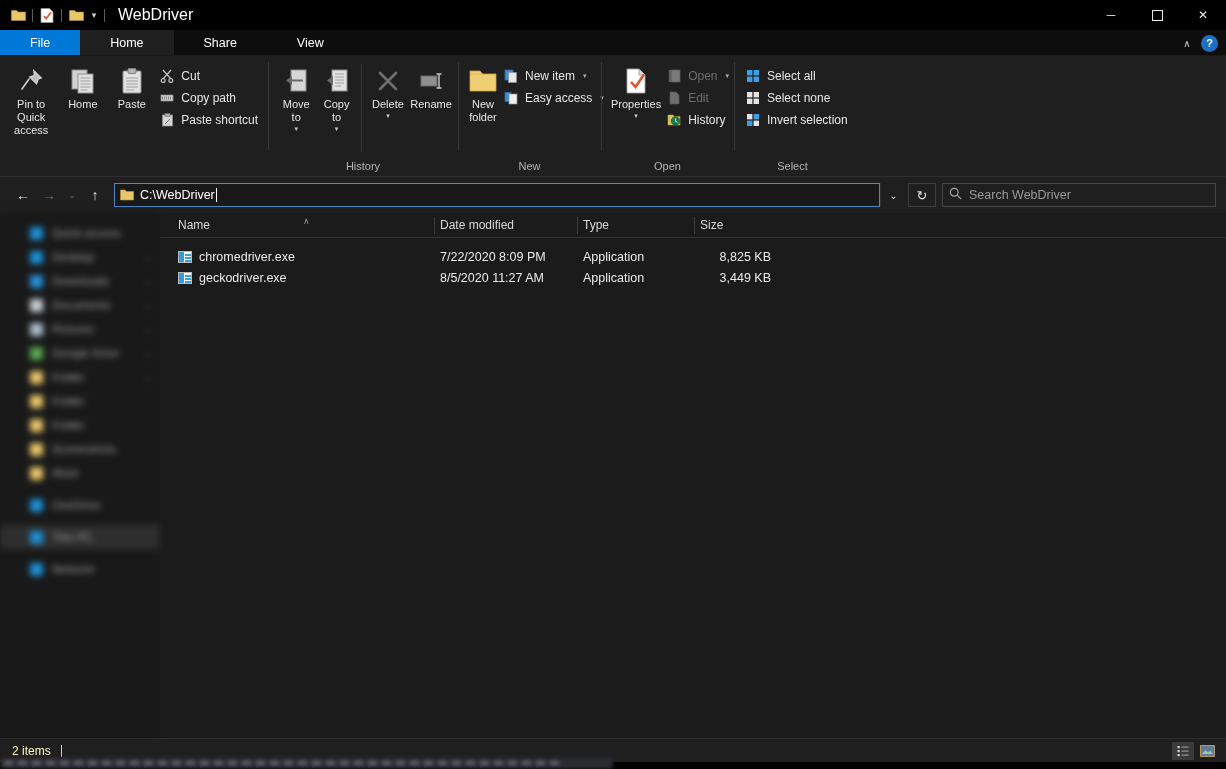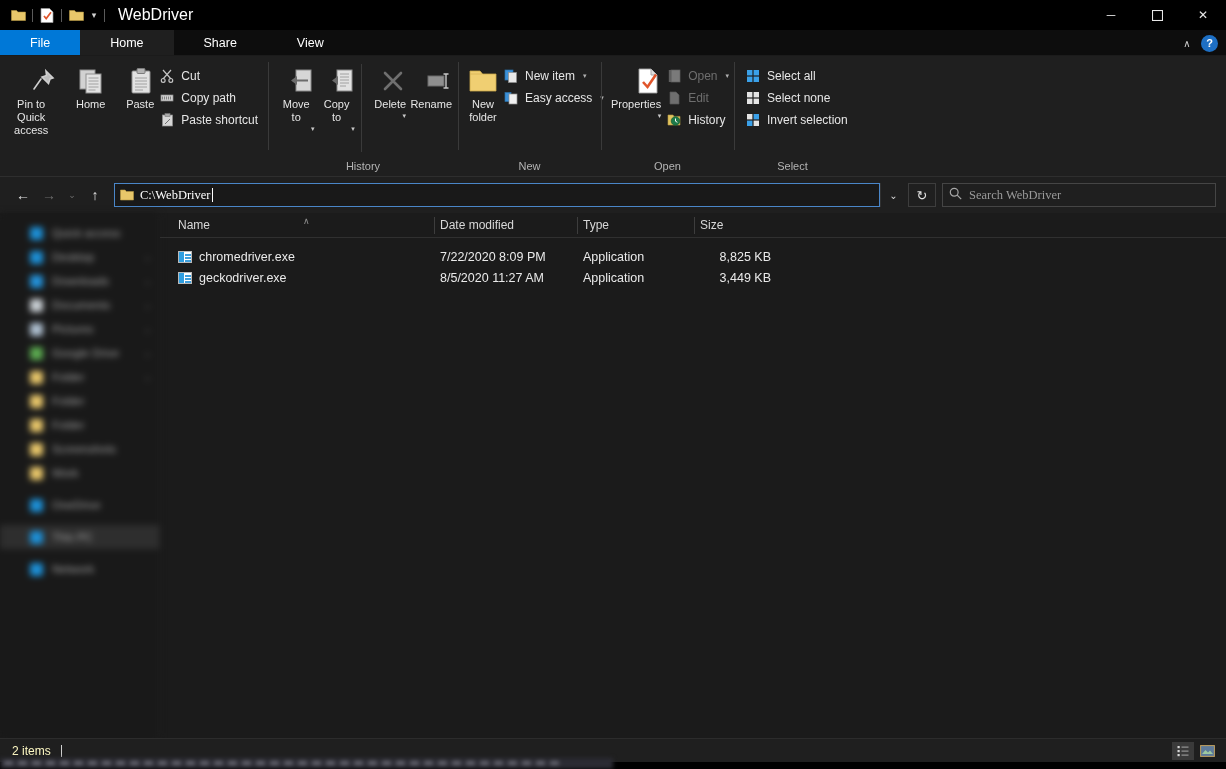--- a/index.html
+++ b/index.html
@@ -98,21 +98,21 @@
     padding-bottom: 4px;
   }
   .rgroup + .rgroup::before {
     content: ""; position: absolute; left: 0; top: 6px;
     width: 1px; height: 88px; background: #3a3a3a;
   }
 
   
   .bigbtn {
     width: 54px;
-    display: flex; flex-direction: column; align-items: flex-end;
+    display: flex; flex-direction: column; align-items: center;
     padding: 4px 2px 0 2px;
     text-align: center;
     font-size: 11px;
     color: #e6e6e6;
     line-height: 1.18;
   }
   .bigbtn .glyph { height: 34px; display: flex; align-items: center; justify-content: center; }
   .bigbtn .caret { font-size: 7px; color: #c8c8c8; line-height: 7px; margin-top: 1px; }
 
   
@@ -146,21 +146,20 @@
   .addressbar {
     flex: 1;
     height: 24px;
     margin-left: 6px;
     background: #191919;
     border: 1px solid #4a86c8;
     display: flex;
     align-items: center;
     padding: 0 4px;
     position: relative;
-    font-family: Liberation Serif, serif;
   }
   .addr-folder { width: 16px; height: 16px; display: flex; align-items: center; justify-content: center; }
   .addr-text {
     font-size: 12.5px; color: #ffffff; margin-left: 5px;
     position: relative;
   }
   .addr-caret {
     display: inline-block; width: 1px; height: 14px;
     background: #ffffff; vertical-align: -2px; margin-left: 1px;
   }
@@ -172,21 +171,21 @@
   }
   .refresh-btn {
     width: 28px; height: 24px; margin-left: 2px;
     display: flex; align-items: center; justify-content: center;
     color: #e0e0e0; font-size: 13px;
     background: #1f1f1f; border: 1px solid #3d3d3d;
   }
   .searchbox {
     width: 274px; height: 24px; margin-left: 6px;
     background: #1f1f1f; border: 1px solid #454545;
-    display: flex; align-items: center; padding: 0 6px; gap: 7px; font-family: Liberation Serif, serif;
+    display: flex; align-items: center; padding: 0 6px; gap: 7px;
   }
   .search-ph { font-size: 12.5px; color: #9a9a9a; }
 
   
   .main {
     display: flex;
     height: 525px;
     background: #1b1b1b;
   }
 

